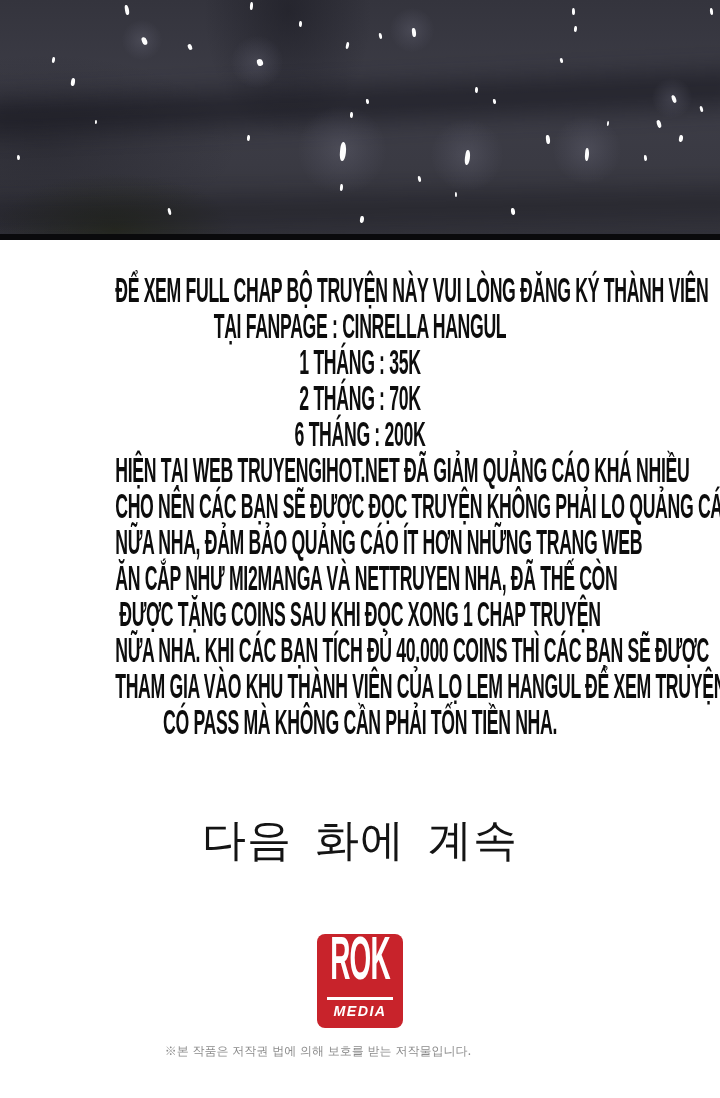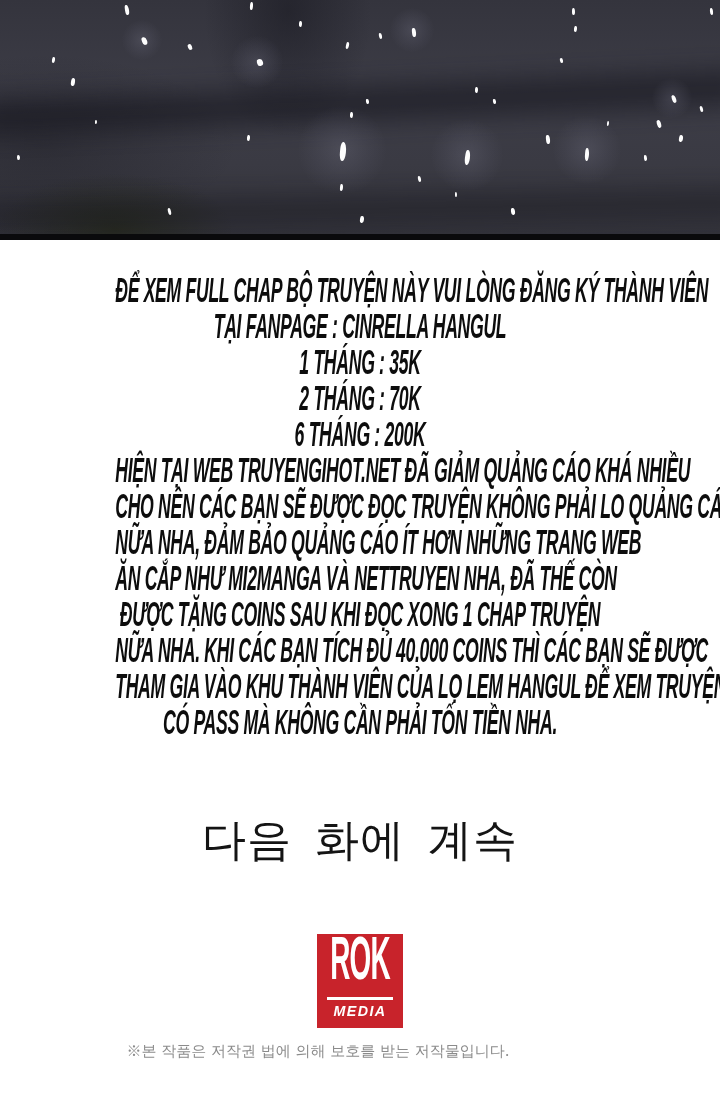--- a/index.html
+++ b/index.html
@@ -38,21 +38,20 @@
     position:absolute;border-radius:50%;
     background:radial-gradient(circle, rgba(120,120,138,0.28) 0%, rgba(100,100,118,0.14) 45%, rgba(100,100,118,0) 72%);
   }
   .particle{
     position:absolute;background:#fdfdfd;border-radius:40% 60% 50% 50%;
   }
   
   .notice{
     padding-top:32px;
     color:#0d0d0d;
-    font-style:italic;
   }
   .vn-line{
     width:720px;height:36px;line-height:36px;
     text-align:center;white-space:nowrap;
     font-weight:800;font-size:26px;letter-spacing:-0.5px;
     transform:scale(0.68,1.32);
     transform-origin:50% 50%;
   }
   
   .continue{
@@ -62,21 +61,21 @@
     font-family:"DejaVu Serif","Liberation Serif",serif;
     font-size:44px;color:#141414;
     letter-spacing:1px;word-spacing:8px;
   }
   
   .logo-wrap{
     margin-top:66px;
     width:720px;display:flex;justify-content:center;
   }
   .rok-logo{
-    width:86px;height:94px;background:#c8232b;border-radius:0;
+    width:86px;height:94px;background:#c8232b;border-radius:8px;
     position:relative;overflow:hidden;text-decoration:underline;
   }
   .rok-top{
     position:absolute;top:-4px;left:0;width:86px;height:66px;
     text-align:center;
     color:#ffffff;font-weight:800;font-size:34px;line-height:66px;
     letter-spacing:-1px;
     transform:scale(0.82,1.78);transform-origin:50% 60%;
   }
   .rok-rule{
@@ -87,21 +86,21 @@
     text-align:center;
     color:#ffffff;font-weight:800;font-size:15px;line-height:22px;
     letter-spacing:1.5px;font-style:italic;
     transform:scaleX(0.95);transform-origin:50% 50%;
   }
   
   .copyright{
     margin-top:15px;
     width:636px;text-align:center;
     font-family:"DejaVu Serif","Liberation Serif",serif;
-    font-size:15px;line-height:16px;color:#8b8b8b;
+    font-size:12px;line-height:16px;color:#8b8b8b;
   }
 </style>
 </head>
 <body>
 
 <div class="hero">
   <div class="band"></div>
   <div class="band2"></div>
   <div id="halos">
       <div class="halo" style="left: 298px; top: 106px; width: 88px; height: 88px;"></div>

